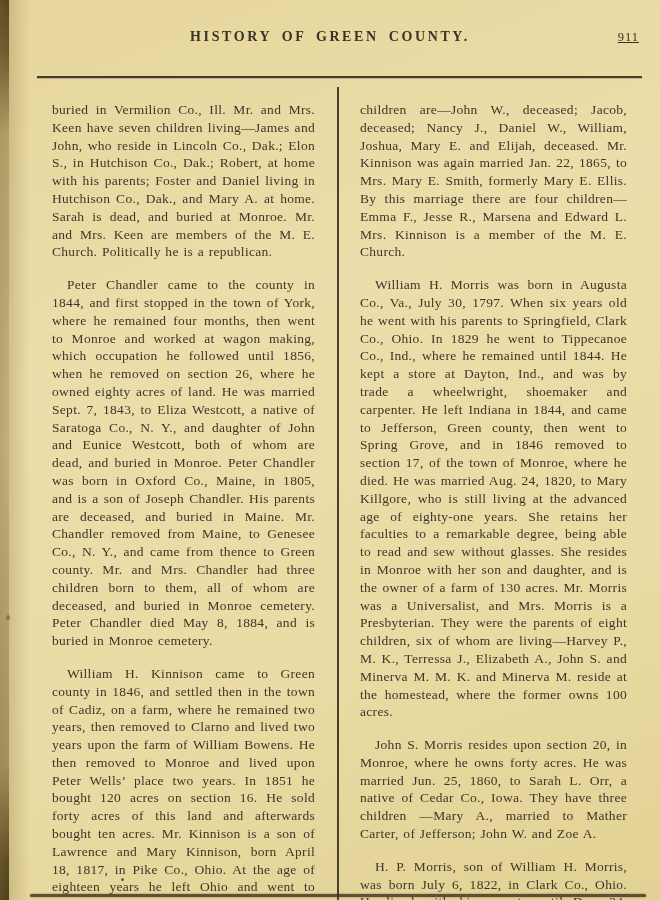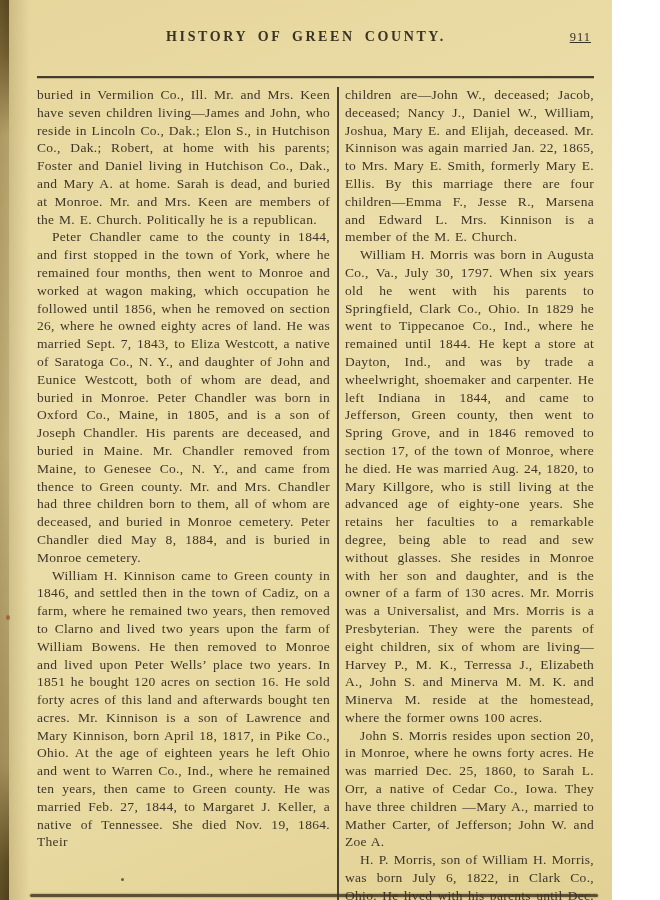--- a/index.html
+++ b/index.html
@@ -1,18 +1,18 @@
 <!DOCTYPE html>
 <html><head>
 <meta charset="utf-8">
 <style>
   html,body { margin:0; padding:0; }
   .scan {
     position:relative;
-    width:612px; height:900px;
+    width:660px; height:900px;
     overflow:hidden;
     background: linear-gradient(160deg, #e6d69c 0%, #ecdeaa 35%, #e9dba3 70%, #e2d194 100%);
     font-family:"Liberation Serif", serif;
     color:#3e362a;
   }
   
   .edge-strip {
     position:absolute; left:0; top:0; bottom:0; width:9px;
     background: linear-gradient(to bottom,
       #3b2d0e 0%, #5d4a21 6%,
@@ -58,21 +58,21 @@
 
   
   .columns { display:flex; padding:8px 18px 0 37px; }
   .col { font-size:13.5px; line-height:17.8px; letter-spacing:.3px; word-spacing:1px; }
   .col-left  { width:293px; }
   .col-right { flex:1; }
   .divider {
     width:2px; margin:1px 6px 22px 7px;
     background: linear-gradient(to bottom, #4a4030 97%, rgba(74,64,48,0));
   }
-  .col p { margin:0; text-align:justify;font-family:Liberation Serif, serif; }
+  .col p { margin:15px; text-align:justify;font-family:Liberation Serif, serif; }
   .col p.ind { text-indent:15px; }
 </style>
 </head>
 <body>
 
 <div class="scan">
 
   <div class="edge-strip"></div>
   <div class="gutter-fade"></div>
   <div class="speck-red"></div>
@@ -91,21 +91,21 @@
       <p>buried in Vermilion Co., Ill.  Mr. and Mrs. Keen have seven children living—James and John, who reside in Lincoln Co., Dak.; Elon S., in Hutchison Co., Dak.; Robert, at home with his parents; Foster and Daniel living in Hutchison Co., Dak., and Mary A. at home. Sarah is dead, and buried at Monroe.  Mr. and Mrs. Keen are members of the M. E. Church. Politically he is a republican.</p>
       <p class="ind">Peter Chandler came to the county in 1844, and first stopped in the town of York, where he remained four months, then went to Monroe and worked at wagon making, which occupation he followed until 1856, when he removed on section 26, where he owned eighty acres of land.  He was married Sept. 7, 1843, to Eliza Westcott, a native of Saratoga Co., N. Y., and daughter of John and Eunice Westcott, both of whom are dead, and buried in Monroe. Peter Chandler was born in Oxford Co., Maine, in 1805, and is a son of Joseph Chandler.  His parents are deceased, and buried in Maine.  Mr. Chandler removed from Maine, to Genesee Co., N. Y., and came from thence to Green county.  Mr. and Mrs. Chandler had three children born to them, all of whom are deceased, and buried in Monroe cemetery. Peter Chandler died May 8, 1884, and is buried in Monroe cemetery.</p>
       <p class="ind">William H. Kinnison came to Green county in 1846, and settled then in the town of Cadiz, on a farm, where he remained two years, then removed to Clarno and lived two years upon the farm of William Bowens.  He then removed to Monroe and lived upon Peter Wells’ place two years.  In 1851 he bought 120 acres on section 16.  He sold forty acres of this land and afterwards bought ten acres.  Mr. Kinnison is a son of Lawrence and Mary Kinnison, born April 18, 1817, in Pike Co., Ohio.  At the age of eighteen years he left Ohio and went to Warren Co., Ind., where he remained ten years, then came to Green county.  He was married Feb. 27, 1844, to Margaret J. Keller, a native of Tennessee.  She died Nov. 19, 1864.  Their</p>
     </div>
 
     <div class="divider"></div>
 
     <div class="col col-right">
       <p>children are—John W., deceased; Jacob, deceased; Nancy J., Daniel W., William, Joshua, Mary E. and Elijah, deceased.  Mr. Kinnison was again married Jan. 22, 1865, to Mrs. Mary E. Smith, formerly Mary E. Ellis.  By this marriage there are four children—Emma F., Jesse R., Marsena and Edward L.  Mrs. Kinnison is a member of the M. E. Church.</p>
       <p class="ind">William H. Morris was born in Augusta Co., Va., July 30, 1797.  When six years old he went with his parents to Springfield, Clark Co., Ohio.  In 1829 he went to Tippecanoe Co., Ind., where he remained until 1844.  He kept a store at Dayton, Ind., and was by trade a wheelwright, shoemaker and carpenter.  He left Indiana in 1844, and came to Jefferson, Green county, then went to Spring Grove, and in 1846 removed to section 17, of the town of Monroe, where he died.  He was married Aug. 24, 1820, to Mary Killgore, who is still living at the advanced age of eighty-one years.  She retains her faculties to a remarkable degree, being able to read and sew without glasses.  She resides in Monroe with her son and daughter, and is the owner of a farm of 130 acres.  Mr. Morris was a Universalist, and Mrs. Morris is a Presbyterian.  They were the parents of eight children, six of whom are living—Harvey P., M. K., Terressa J., Elizabeth A., John S. and Minerva M.  M. K. and Minerva M. reside at the homestead, where the former owns 100 acres.</p>
-      <p class="ind">John S. Morris resides upon section 20, in Monroe, where he owns forty acres.  He was married Dec. 25, 1860, to Sarah L. Orr, a native of Cedar Co., Iowa.  They have three children —Mary A., married to Mather Carter, of Jefferson; John W. and Zoe A.</p>
+      <p class="ind">John S. Morris resides upon section 20, in Monroe, where he owns forty acres.  He was married Jun. 25, 1860, to Sarah L. Orr, a native of Cedar Co., Iowa.  They have three children —Mary A., married to Mather Carter, of Jefferson; John W. and Zoe A.</p>
       <p class="ind">H. P. Morris, son of William H. Morris, was born July 6, 1822, in Clark Co., Ohio.  He lived with his parents until Dec. 24, 1848, when he was married to Maria S. Kennedy, a native of Jefferson Co., Ky.  She was born in 1823, and died June 20, 1867, and is buried in Union Cemetery. They had seven children, six of whom are living—Lenora, John E., Ellen, James W., Theo-</p>
     </div>
 
   </div>
 
   <div class="bottom-line"></div>
 
 </div>
 
 </body></html>

